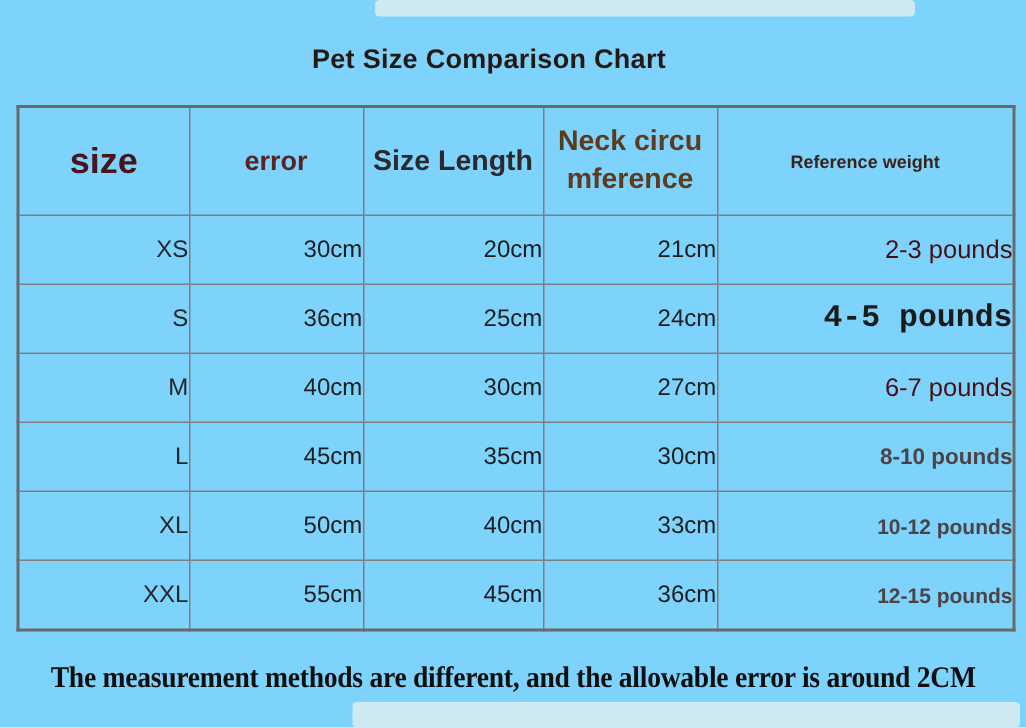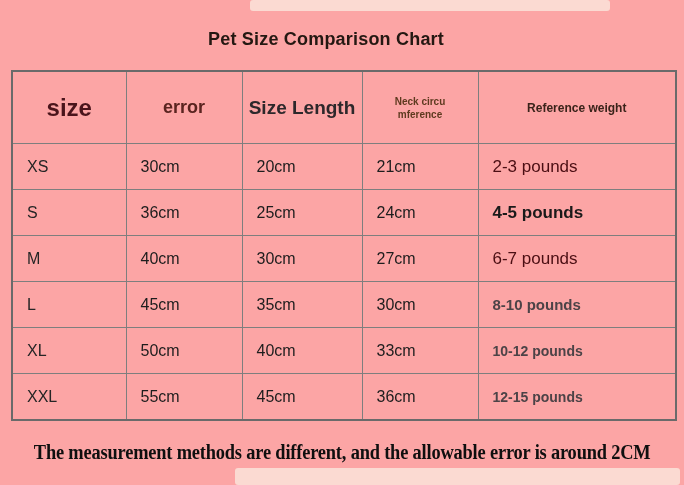--- a/index.html
+++ b/index.html
@@ -1,20 +1,20 @@
 <!DOCTYPE html>
 <html><head>
 <meta charset="utf-8">
 <style>
   html, body { margin: 0; padding: 0; background: #ffffff; }
   #stage {
     position: relative;
     width: 684px;
     height: 485px;
-    background: #fca5a5;
+    background: #7dd3fc;
     overflow: hidden;
     font-family: "Liberation Sans", sans-serif;
   }
   .hl {
     position: absolute;
     background: #faf6ea;
     opacity: 0.65;
     border-radius: 3px;
   }
   .hl-top  { left: 250px; top: 0;    width: 360px; height: 11px; }
@@ -40,34 +40,34 @@
     table-layout: fixed;
     border: 2px solid #6a6a6a;
   }
   #size-table th, #size-table td {
     border: 1px solid #7e7e7e;
     vertical-align: middle;
     overflow: hidden;
     margin-left: 40px;
   }
   #size-table th { height: 71px; text-align: center; padding: 0 2px; }
-  #size-table td { height: 45px; text-align: left; padding: 0 0 0 14px; }
+  #size-table td { height: 45px; text-align: right; padding: 0 0 0 14px; }
 
   th.h-size   { font-size: 24px; font-weight: 700; color: #4a141b; }
   th.h-bust   { font-size: 18px; font-weight: 700; color: #5a2420; }
   th.h-back   { font-size: 19px; font-weight: 700; color: #2d282b; }
-  th.h-neck   { font-size: 10px; font-weight: 700; color: #5e3a1f;
+  th.h-neck   { font-size: 19px; font-weight: 700; color: #5e3a1f;
                 white-space: pre-line; line-height: 1.3; }
   th.h-weight { font-size: 12px; font-weight: 700; color: #3a231a; }
 
   td.c-label { font-size: 16px; color: #252525; }
   td.c-val   { font-size: 16px; color: #1d1d1d; }
   td.c-wt    { padding-left: 18px; }
   .wt-a { color: #4b0e13; font-weight: 400; font-size: 17px; }
-  .wt-b { color: #1a1a1a; font-weight: 700; font-size: 17px; }
+  .wt-b { color: #1a1a1a; font-weight: 700; font-size: 21px; font-family: Liberation Mono, monospace; }
   .wt-c { color: #4c4347; font-weight: 700; font-size: 15px; }
   .wt-d { color: #4c4347; font-weight: 700; font-size: 14px; }
 
   #footnote {
     position: absolute;
     top: 441px; left: 0;
     width: 684px;
     text-align: center;
   }
   #footnote span {

